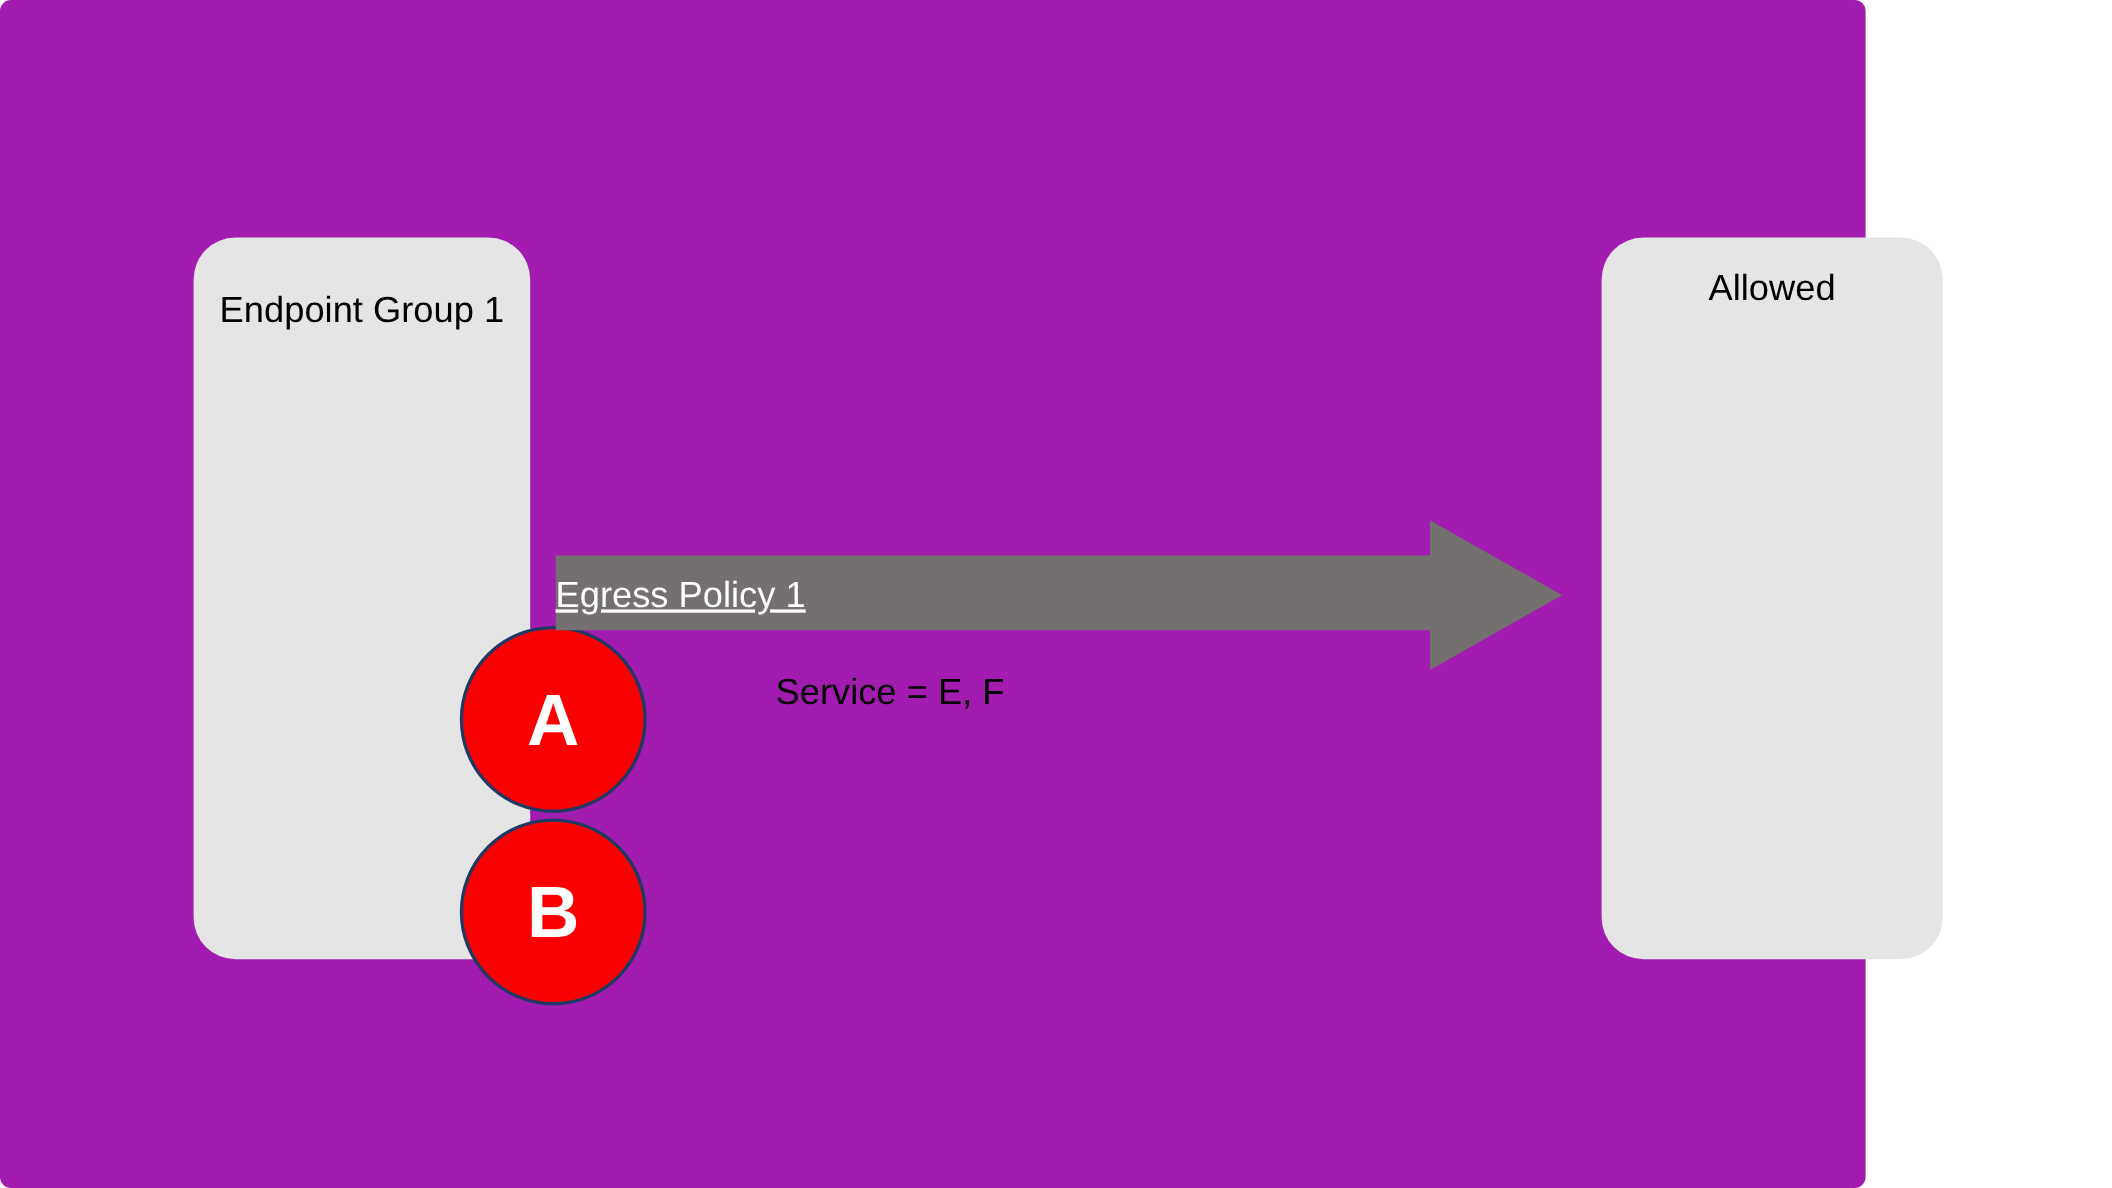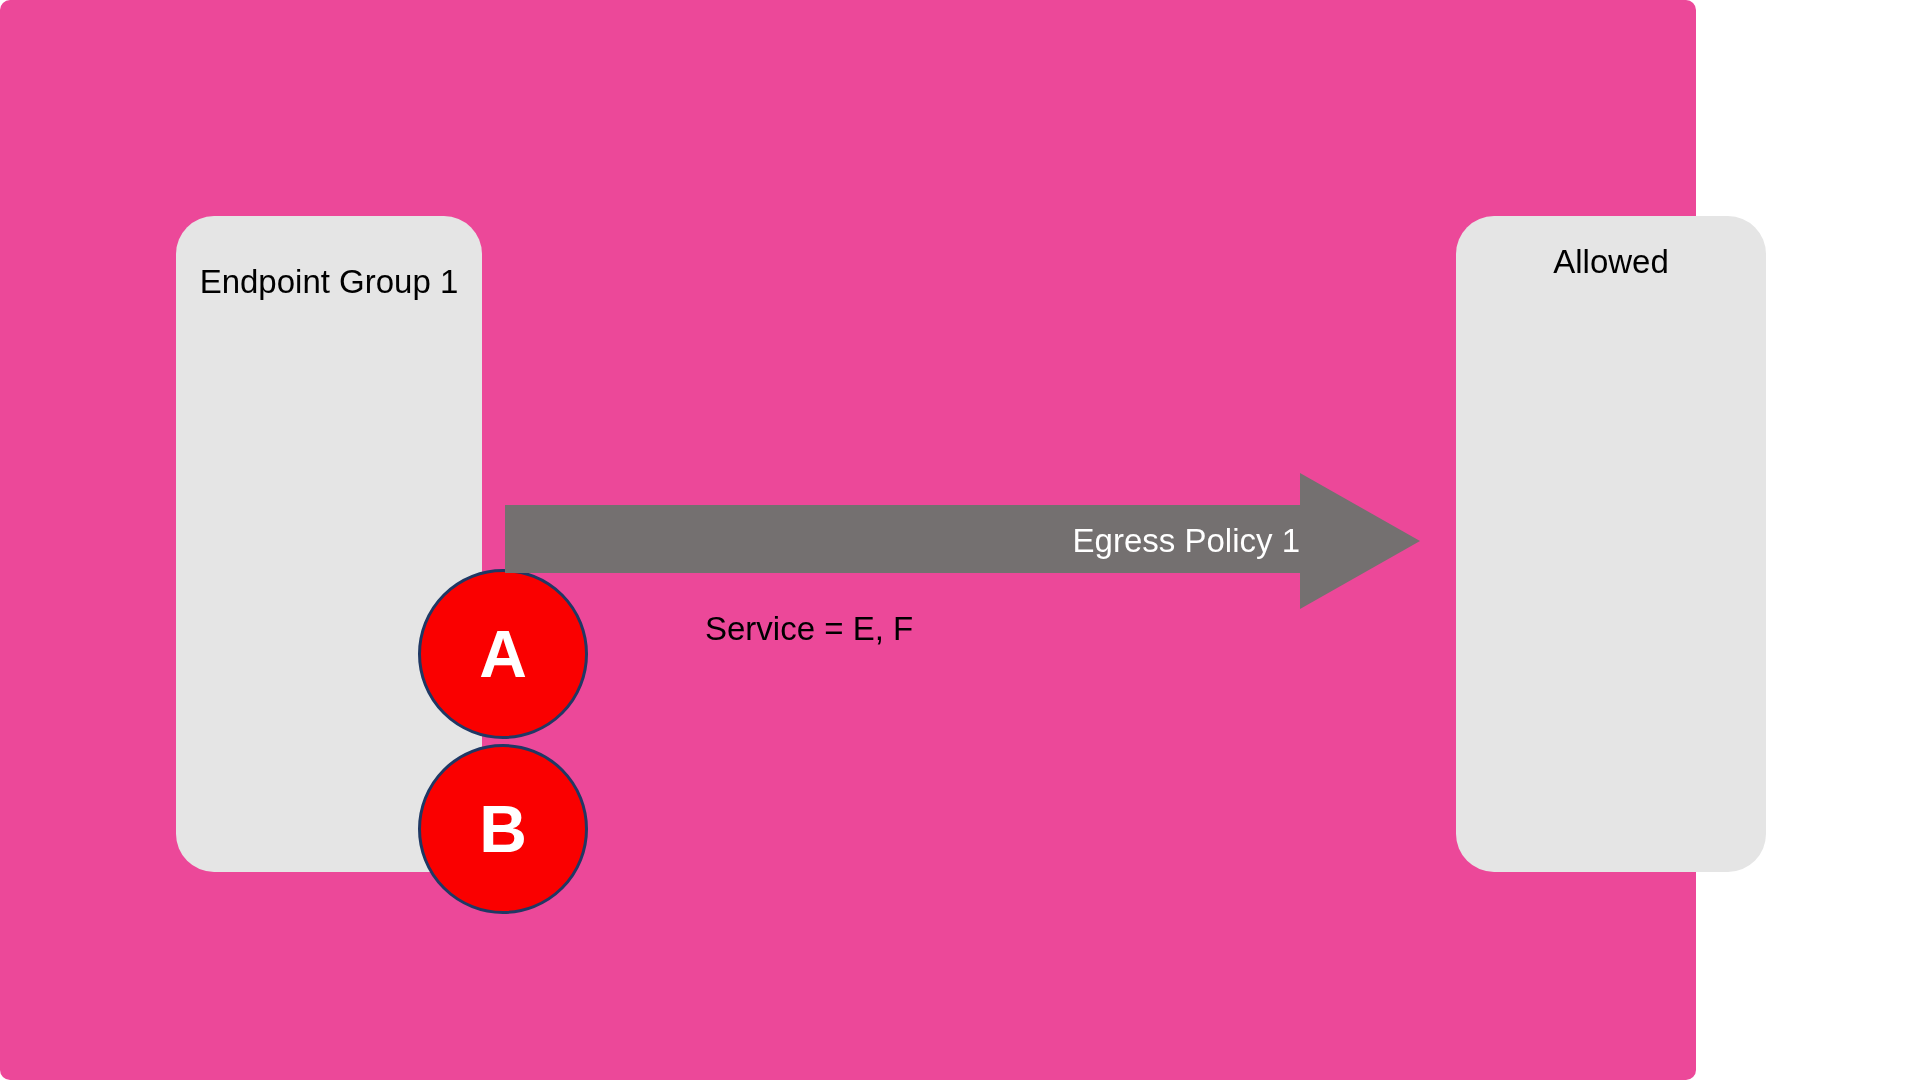--- a/index.html
+++ b/index.html
@@ -16,21 +16,21 @@
     font-family: "Liberation Sans", sans-serif;
     -webkit-font-smoothing: antialiased;
   }
 
   #canvas {
     position: absolute;
     left: 0;
     top: 0;
     width: 1696px;
     height: 1080px;
-    background: #ec4899;
+    background: #a21caf;
     border-radius: 10px;
   }
 
   
   .group-panel {
     position: absolute;
     background: #E5E5E5;
     border-radius: 38px;
     box-sizing: border-box;
   }
@@ -101,26 +101,27 @@
   #policy-arrow svg {
     display: block;
     width: 918px;
     height: 142px;
   }
   #arrow-label {
     position: absolute;
     left: 505px;
     top: 521px;
     width: 795px;
-    text-align: right;
+    text-align: left;
     color: #FFFFFF;
     font-size: 33px;
     font-weight: 400;
     line-height: 40px;
     pointer-events: none;
+    text-decoration: underline;
   }
 
   #service-label {
     position: absolute;
     left: 705px;
     top: 608px;
     width: 400px;
     color: #000000;
     font-size: 33px;
     font-weight: 400;

